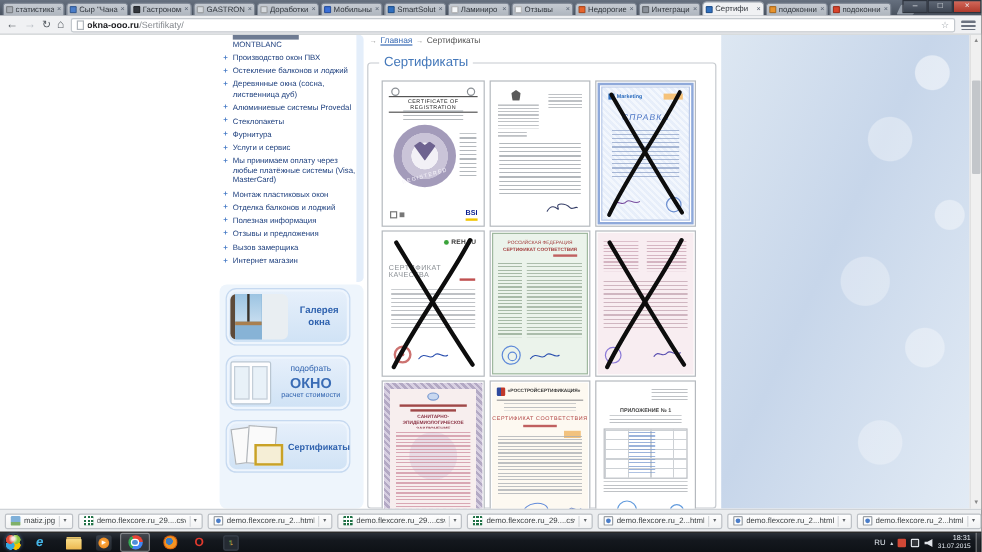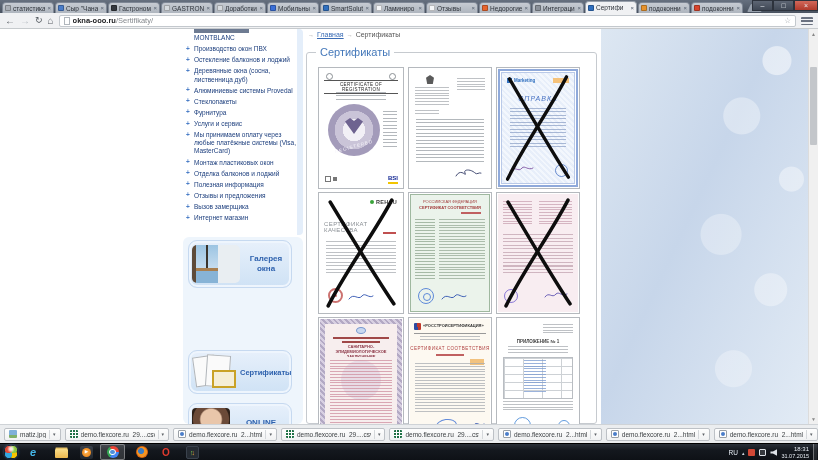--- a/index.html
+++ b/index.html
@@ -376,31 +376,38 @@
         <li><span class="plus">+</span><a>Отзывы и предложения</a></li>
         <li><span class="plus">+</span><a>Вызов замерщика</a></li>
         <li><span class="plus">+</span><a>Интернет магазин</a></li>
       </ul>
     </div>
 
     <div class="promo" id="promo-gallery">
       <div class="gal-img"></div>
       <div class="promo-title">Галерея окна</div>
     </div>
+    <div class="promo" id="promo-calc">
+      <div class="win-img">
+          <span class="pane"></span>
+          <span class="pane"></span>
+        </div>
+      <div class="calc-txt">
+        <div class="calc-l1">подобрать</div>
+        <div class="calc-l2">ОКНО</div>
+        <div class="calc-l3">расчет стоимости</div>
+      </div>
+    </div>
     <div class="promo" id="promo-certs">
       <div class="certs-img">
         <span class="sheet s1"></span>
         <span class="sheet s2"></span>
         <span class="sheet gold"></span>
       </div>
       <div class="promo-title" style="font-size:7.5px;">Сертификаты</div>
-    </div>
-    <div class="promo" id="promo-online">
-      <div class="online-img"></div>
-      <div class="promo-title">ONLINE</div>
     </div>
 
     <div class="crumbs">
       <span class="arr">→</span>
       <a>Главная</a>
       <span class="arr">→</span>
       <span>Сертификаты</span>
     </div>
 
     <div class="panel">

